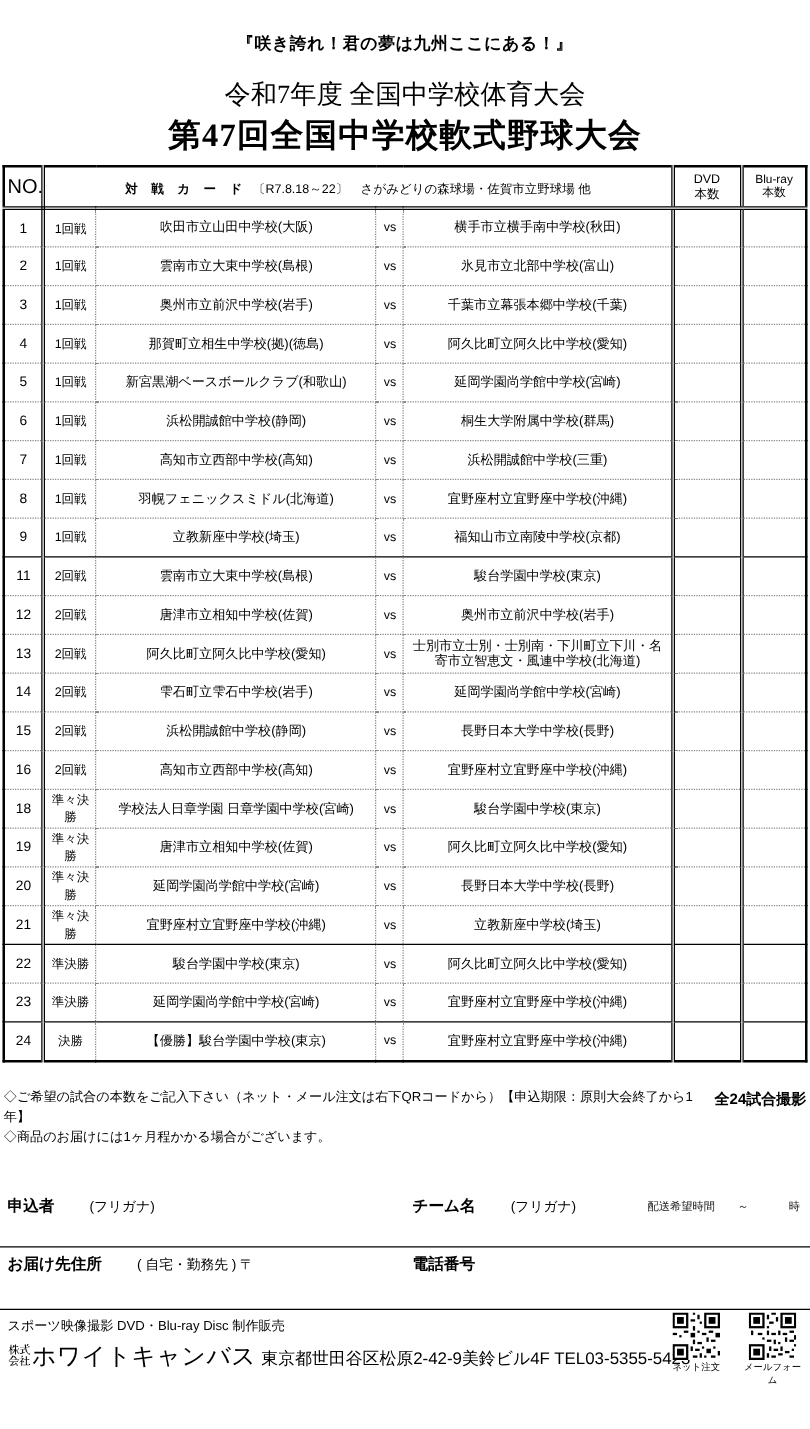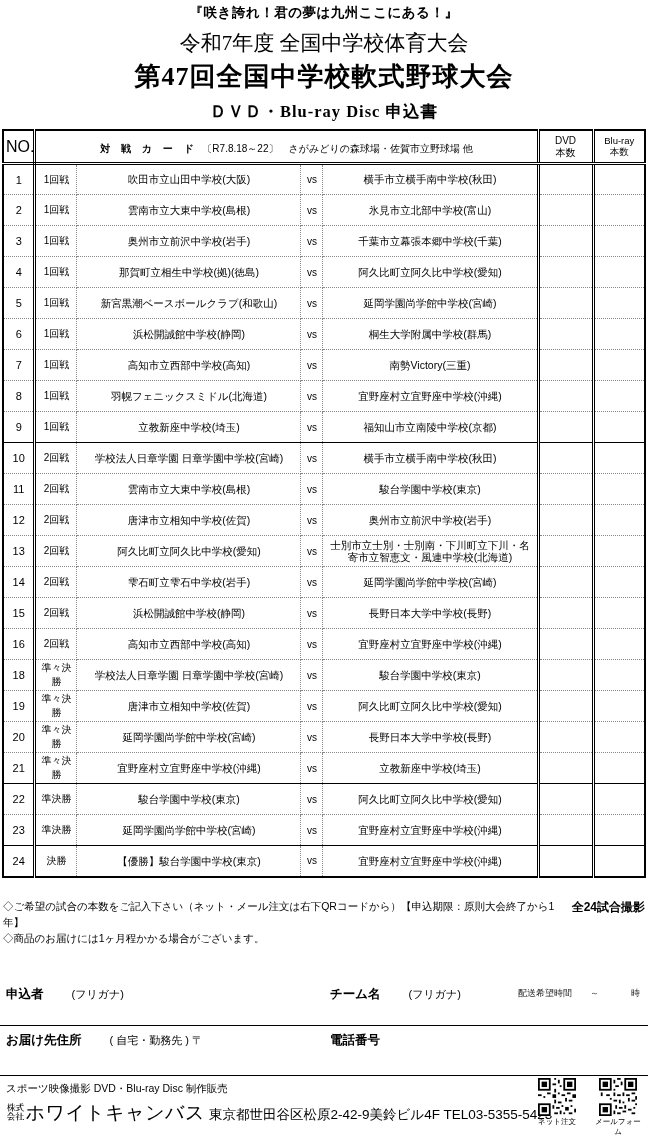--- a/index.html
+++ b/index.html
@@ -1,22 +1,22 @@
 <!DOCTYPE html>
 <html><head>
 <meta charset="utf-8">
 <style>
   html,body{margin:0;padding:0;background:#fff;color:#000;}
   body{width:648px;height:1143px;font-family:"Liberation Sans",sans-serif;overflow:hidden;}
   .page{width:648px;position:relative;}
 
   
-  .doc-header{text-align:center;padding-top:4px;}
+  .doc-header{text-align:center;padding-top:26px;}
   .slogan{font-size:13.5px;font-weight:bold;letter-spacing:.5px;}
-  .event-line{font-family:"Liberation Serif",serif;font-size:21px;margin-top:7px;}
+  .event-line{font-family:"Liberation Serif",serif;font-size:21px;margin-top:17px;}
   .main-title{font-family:"Liberation Serif",serif;font-size:26px;font-weight:bold;margin-top:2px;letter-spacing:1px;}
   .sub-title{font-family:"Liberation Serif",serif;font-size:16.5px;font-weight:bold;margin-top:7px;letter-spacing:1px;}
 
   
   table.matches{width:642px;margin:6px auto 0;border-collapse:collapse;table-layout:fixed;border:2px solid #000;}
   table.matches th,table.matches td{padding:0 2px;overflow:hidden;}
   col.c-no{width:32px;} col.c-round{width:42px;} col.c-t1{width:224px;}
   col.c-vs{width:22px;} col.c-t2{width:215px;} col.c-dvd{width:55px;} col.c-br{width:52px;}
 
   thead th{border-bottom:3px double #000;font-weight:normal;height:31px;}
@@ -71,21 +71,20 @@
 </style>
 </head>
 <body>
 
 <div class="page">
 
   <div class="doc-header">
     <div class="slogan">『咲き誇れ！君の夢は九州ここにある！』</div>
     <div class="event-line">令和7年度 全国中学校体育大会</div>
     <div class="main-title">第47回全国中学校軟式野球大会</div>
-    <div class="sub-title">ＤＶＤ・Blu-ray Disc 申込書</div>
   </div>
 
   <table class="matches">
     <colgroup>
       <col class="c-no">
         <col class="c-round">
         <col class="c-t1">
         <col class="c-vs">
         <col class="c-t2">
         <col class="c-dvd">
@@ -161,48 +160,39 @@
       <td class="b-vs">vs</td>
       <td class="b-t2">桐生大学附属中学校(群馬)</td>
       <td class="b-dvd"></td>
       <td class="b-br"></td>
     </tr>
         <tr>
       <td class="b-no">7</td>
       <td class="b-round">1回戦</td>
       <td class="b-t1">高知市立西部中学校(高知)</td>
       <td class="b-vs">vs</td>
-      <td class="b-t2">南勢Victory(三重)</td>
+      <td class="b-t2">浜松開誠館中学校(三重)</td>
       <td class="b-dvd"></td>
       <td class="b-br"></td>
     </tr>
         <tr>
       <td class="b-no">8</td>
       <td class="b-round">1回戦</td>
       <td class="b-t1">羽幌フェニックスミドル(北海道)</td>
       <td class="b-vs">vs</td>
       <td class="b-t2">宜野座村立宜野座中学校(沖縄)</td>
       <td class="b-dvd"></td>
       <td class="b-br"></td>
     </tr>
         <tr class="group-end">
       <td class="b-no">9</td>
       <td class="b-round">1回戦</td>
       <td class="b-t1">立教新座中学校(埼玉)</td>
       <td class="b-vs">vs</td>
       <td class="b-t2">福知山市立南陵中学校(京都)</td>
-      <td class="b-dvd"></td>
-      <td class="b-br"></td>
-    </tr>
-        <tr>
-      <td class="b-no">10</td>
-      <td class="b-round">2回戦</td>
-      <td class="b-t1">学校法人日章学園 日章学園中学校(宮崎)</td>
-      <td class="b-vs">vs</td>
-      <td class="b-t2">横手市立横手南中学校(秋田)</td>
       <td class="b-dvd"></td>
       <td class="b-br"></td>
     </tr>
         <tr>
       <td class="b-no">11</td>
       <td class="b-round">2回戦</td>
       <td class="b-t1">雲南市立大東中学校(島根)</td>
       <td class="b-vs">vs</td>
       <td class="b-t2">駿台学園中学校(東京)</td>
       <td class="b-dvd"></td>

